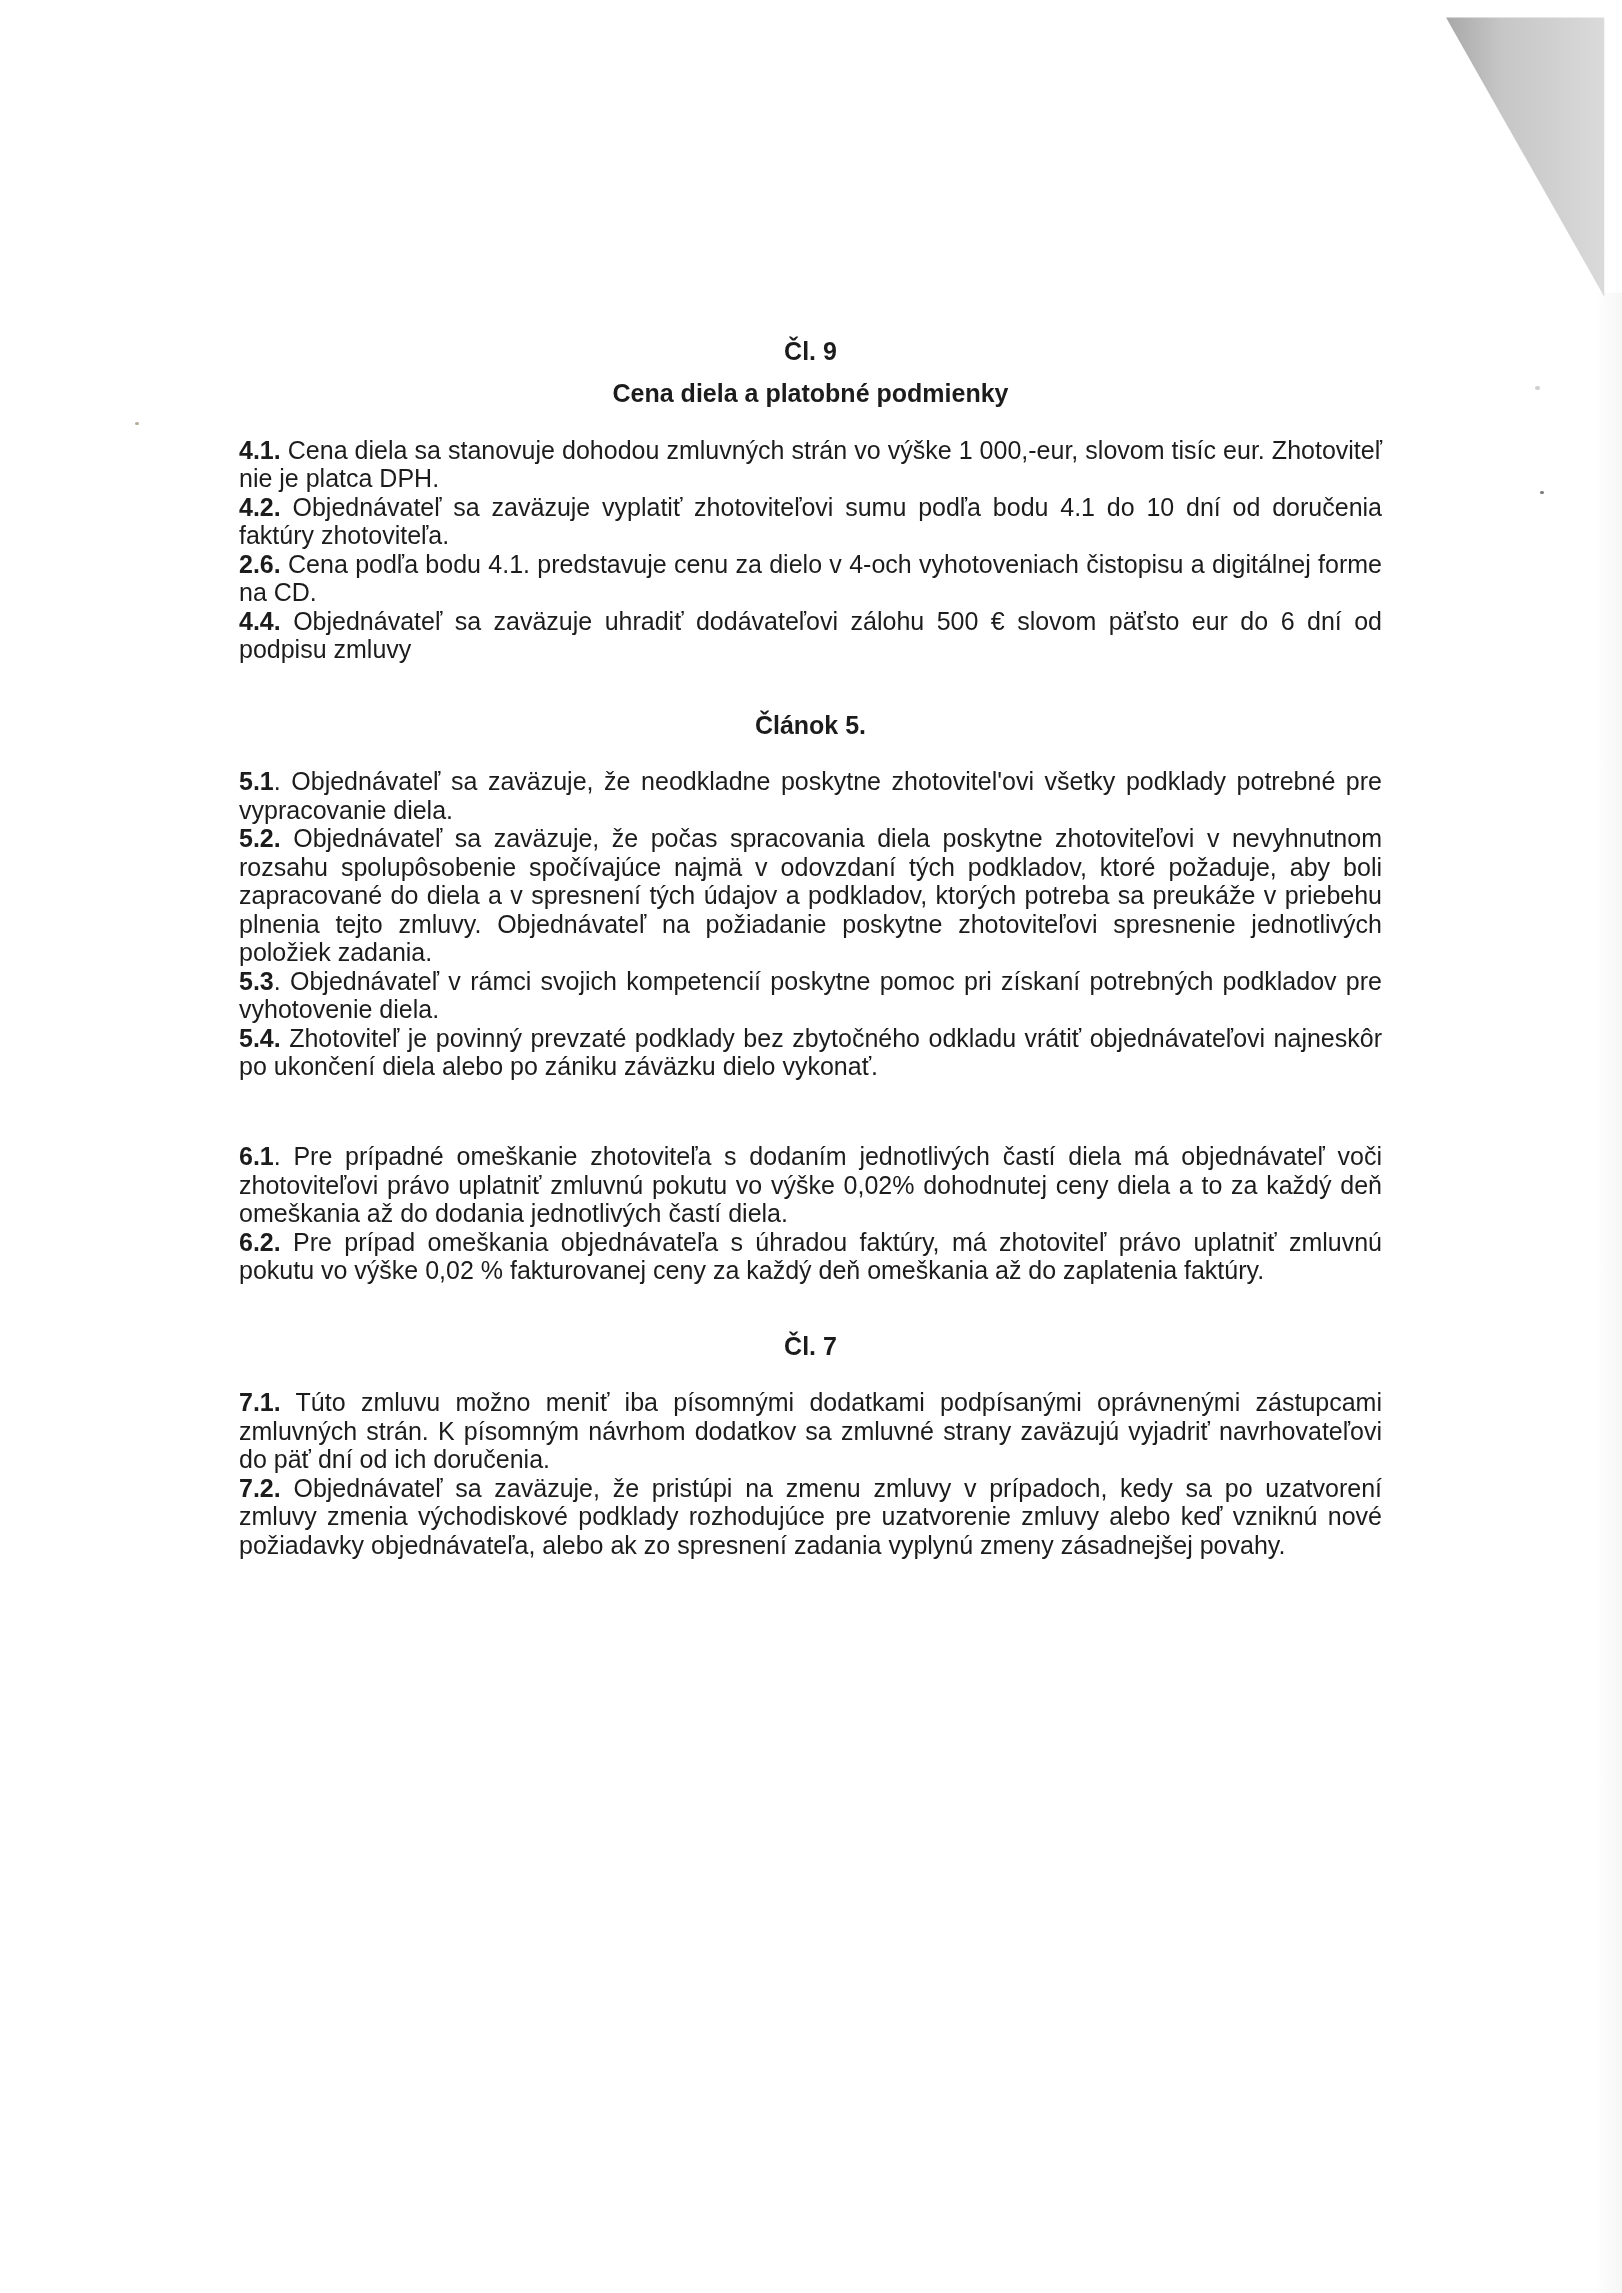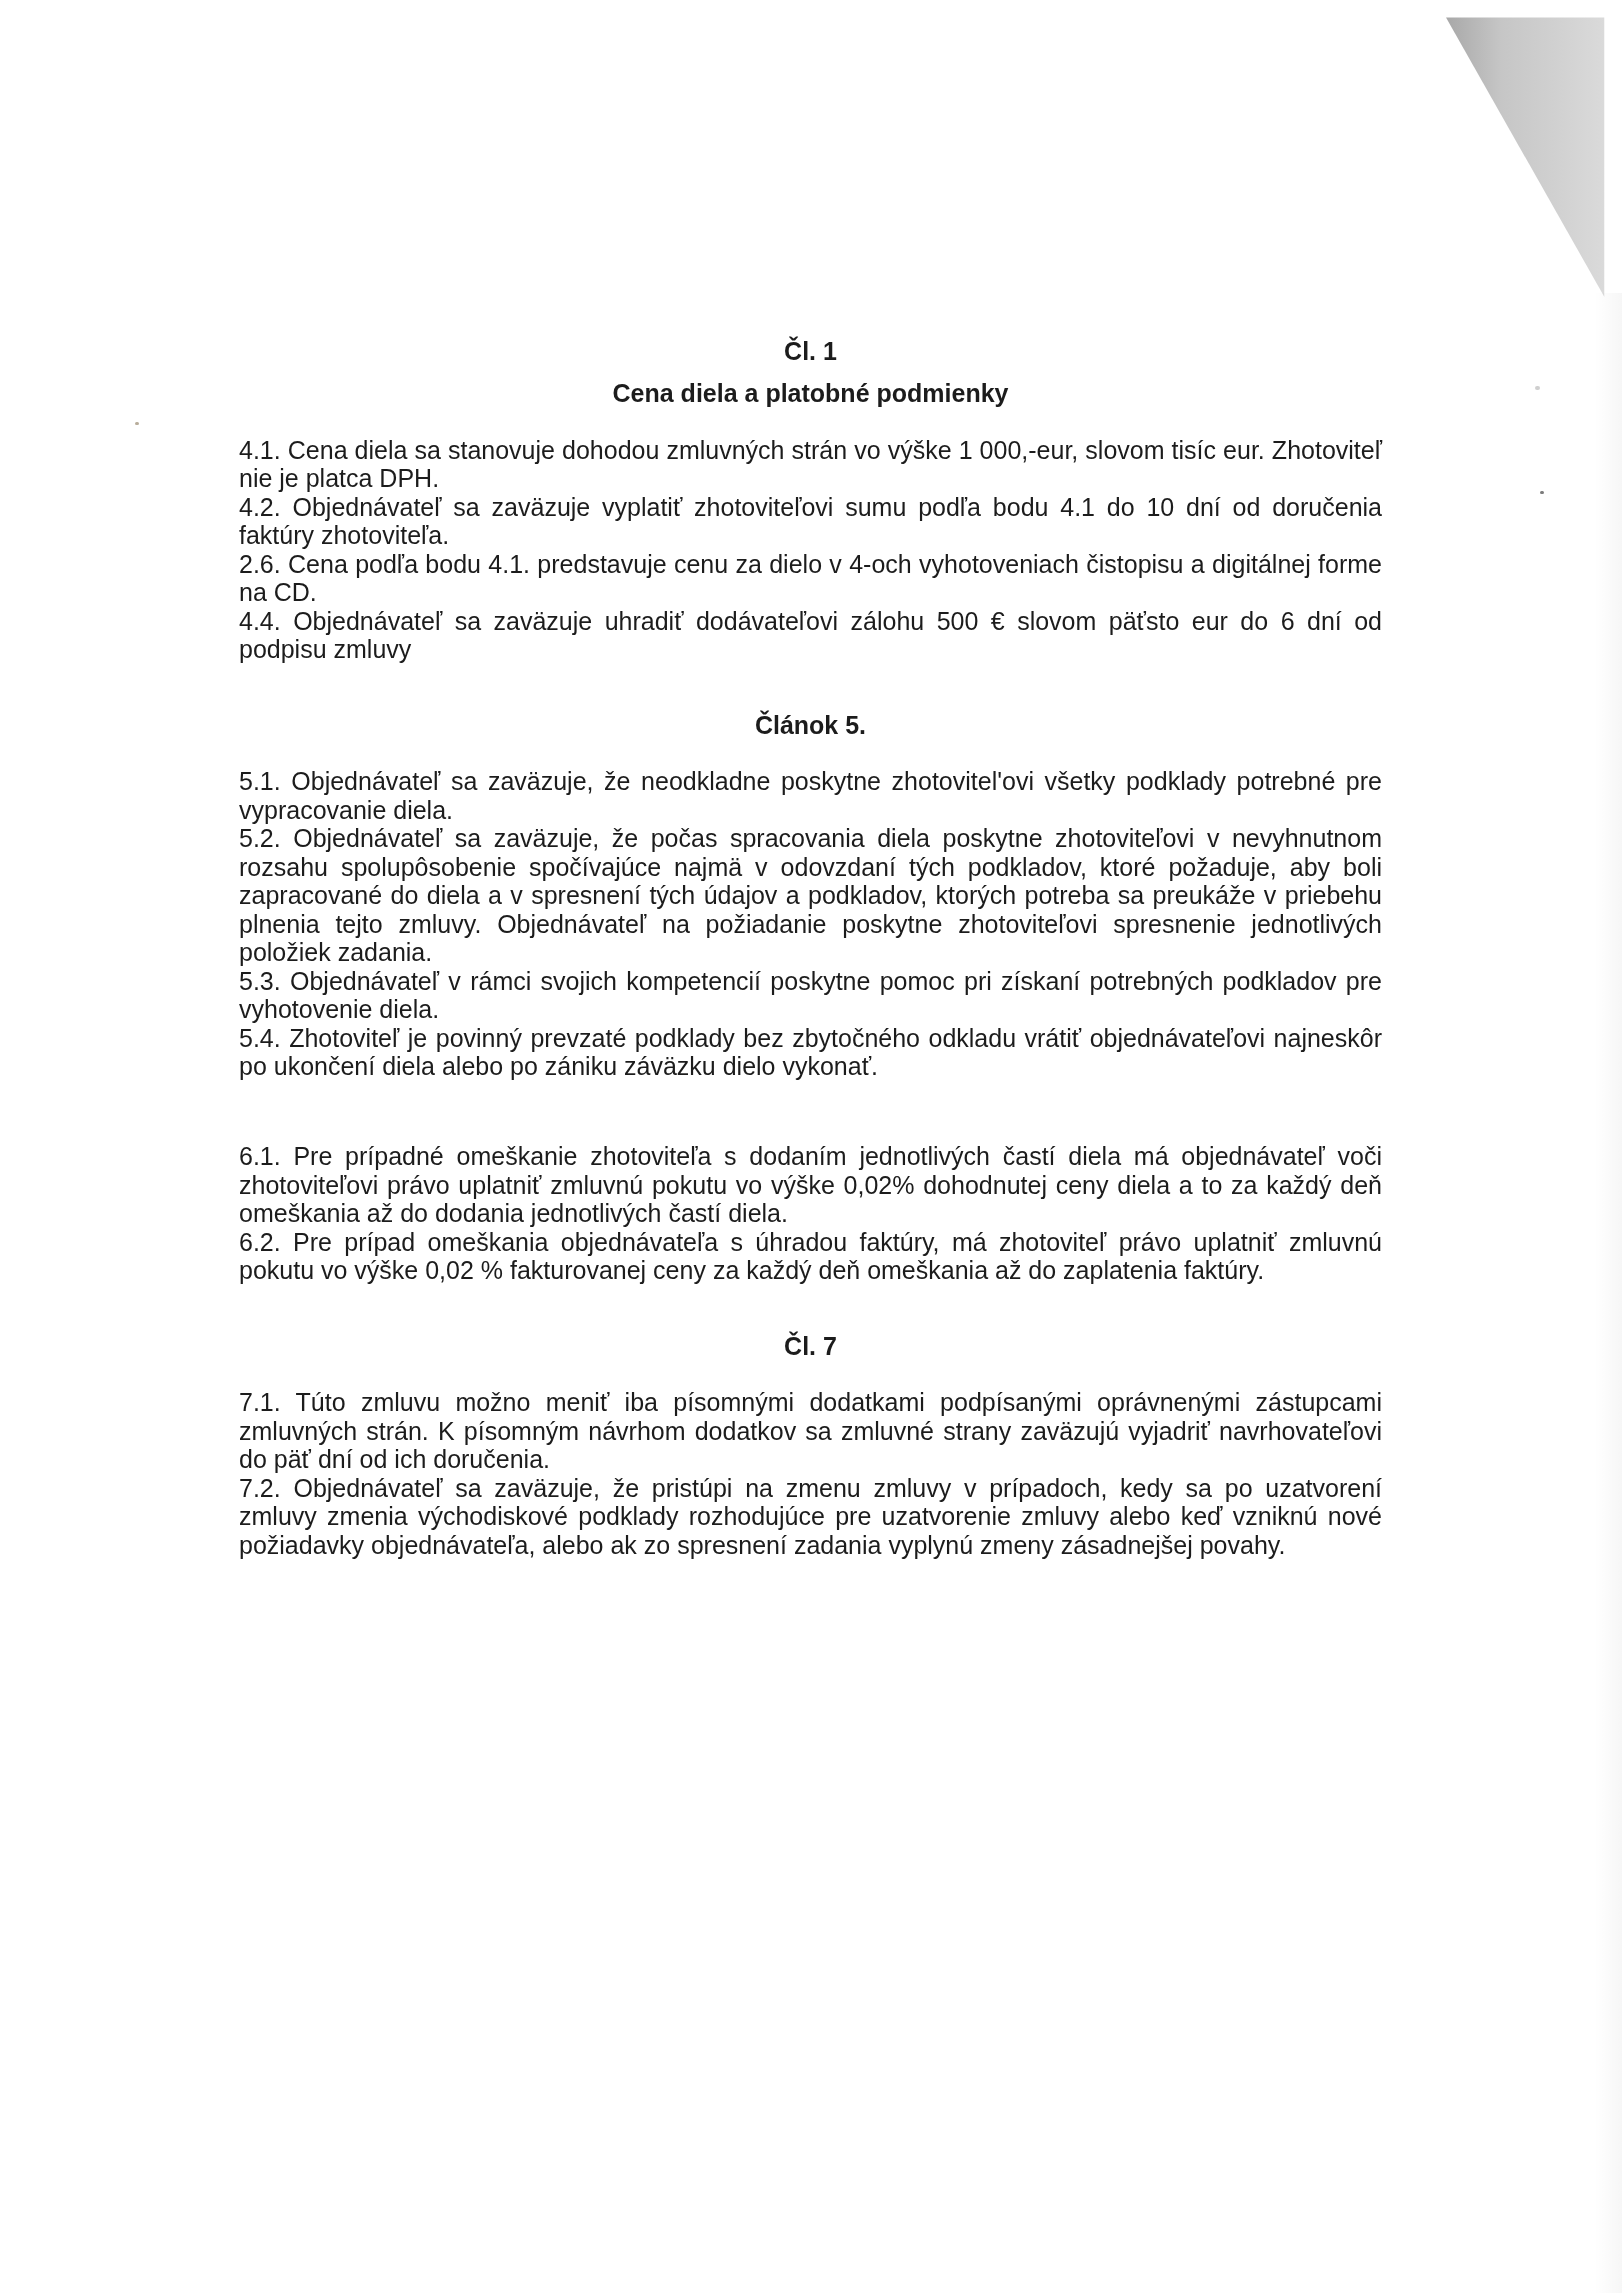--- a/index.html
+++ b/index.html
@@ -46,21 +46,21 @@
       font-size: 25px;
       line-height: 42px;
     }
     .section-head .num, .section-head .title { display: block; }
     .para {
       font-size: 25px;
       line-height: 28.5px;
       text-align: justify;
       margin: 0;
     }
-    .para .pnum { font-weight: normal; }
+    .para .pnum { font-weight: bold; }
     .gap-after-head { height: 21.5px; }
     .gap-before-head { height: 40px; }
   </style>
 </head>
 <body>
 
 <svg class="page-curl" viewBox="0 0 182 310" preserveAspectRatio="none">
   <defs>
     <linearGradient id="curlg" x1="0" y1="0" x2="1" y2="0">
       <stop offset="0" stop-color="#a8a8a8"></stop>
@@ -72,21 +72,21 @@
   <rect x="163" y="0" width="19" height="310" fill="#ffffff"></rect>
 </svg>
 <div class="edge-shadow"></div>
 <div class="speck" style="left:135px;top:422px;"></div>
 <div class="speck" style="left:1535px;top:386px;width:4.9px;height:3.9px;background:#bbb;"></div>
 <div class="speck" style="left:1540px;top:491px;width:3.9px;height:2.9px;background:#444;"></div>
 
 <div class="content">
 
   <div class="section-head">
-    <span class="num">Čl. 1</span>
+    <span class="num">Čl. 9</span>
     <span class="title">Cena diela a platobné podmienky</span>
   </div>
   <div class="gap-after-head"></div>
   <p class="para"><span class="pnum">4.1.</span><span> Cena diela sa stanovuje dohodou zmluvných strán vo výške 1 000,-eur, slovom tisíc eur. Zhotoviteľ nie je platca DPH.</span></p>
   <p class="para"><span class="pnum">4.2.</span><span> Objednávateľ sa zaväzuje vyplatiť zhotoviteľovi sumu podľa bodu 4.1 do 10 dní od doručenia faktúry zhotoviteľa.</span></p>
   <p class="para"><span class="pnum">2.6.</span><span> Cena podľa bodu 4.1. predstavuje cenu za dielo v 4-och vyhotoveniach čistopisu  a digitálnej forme na CD.</span></p>
   <p class="para"><span class="pnum">4.4.</span><span> Objednávateľ sa zaväzuje uhradiť dodávateľovi zálohu 500 € slovom päťsto eur do 6  dní od podpisu zmluvy</span></p>
 
   <div class="gap-before-head"></div>
 

